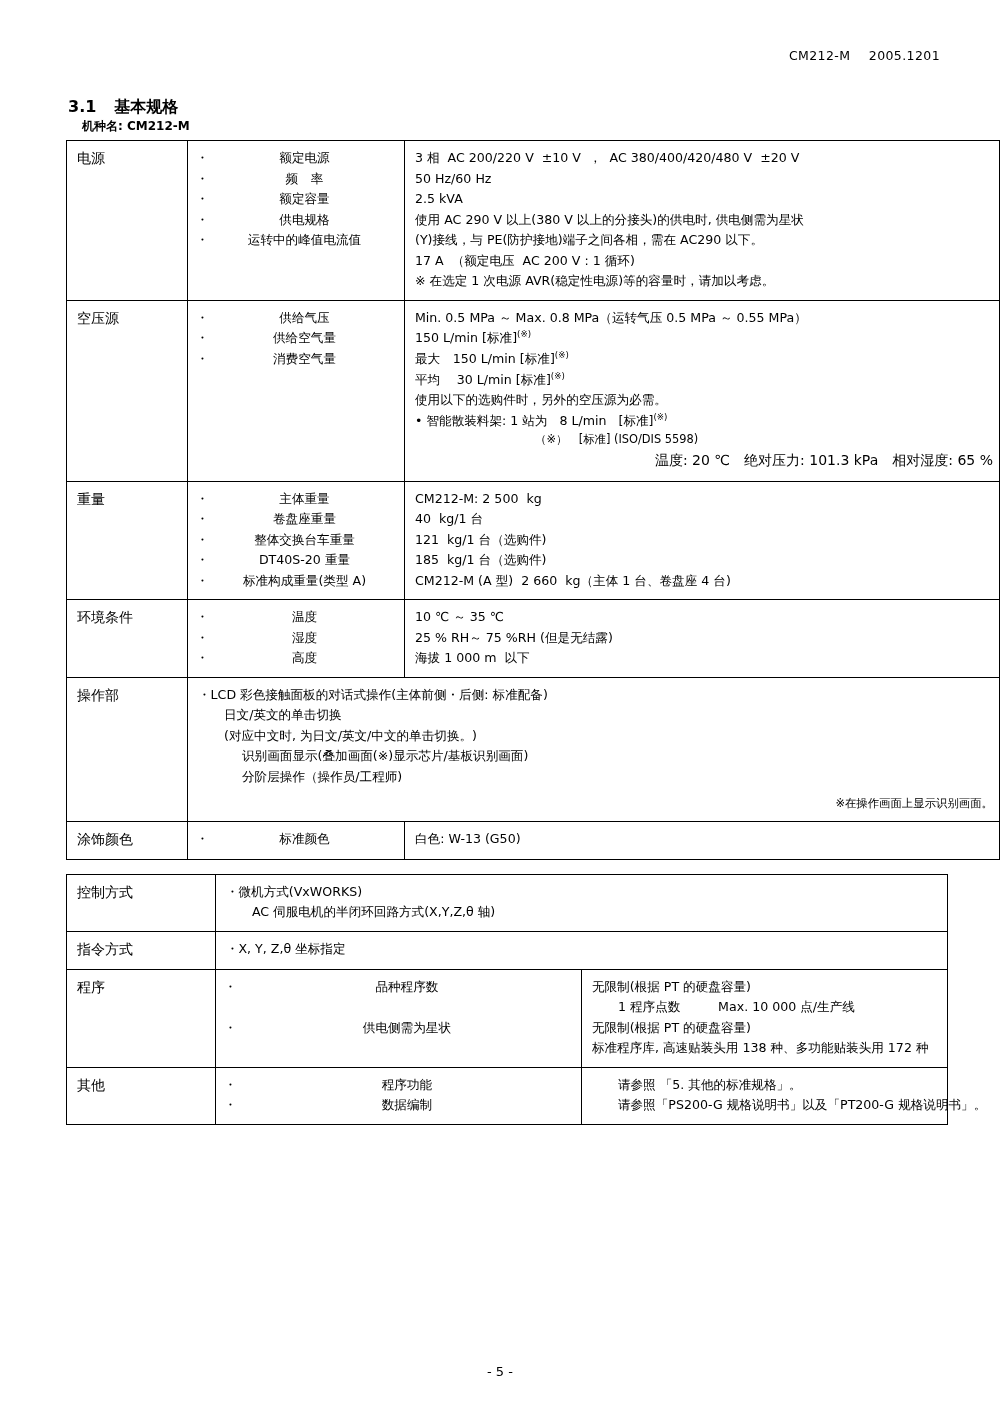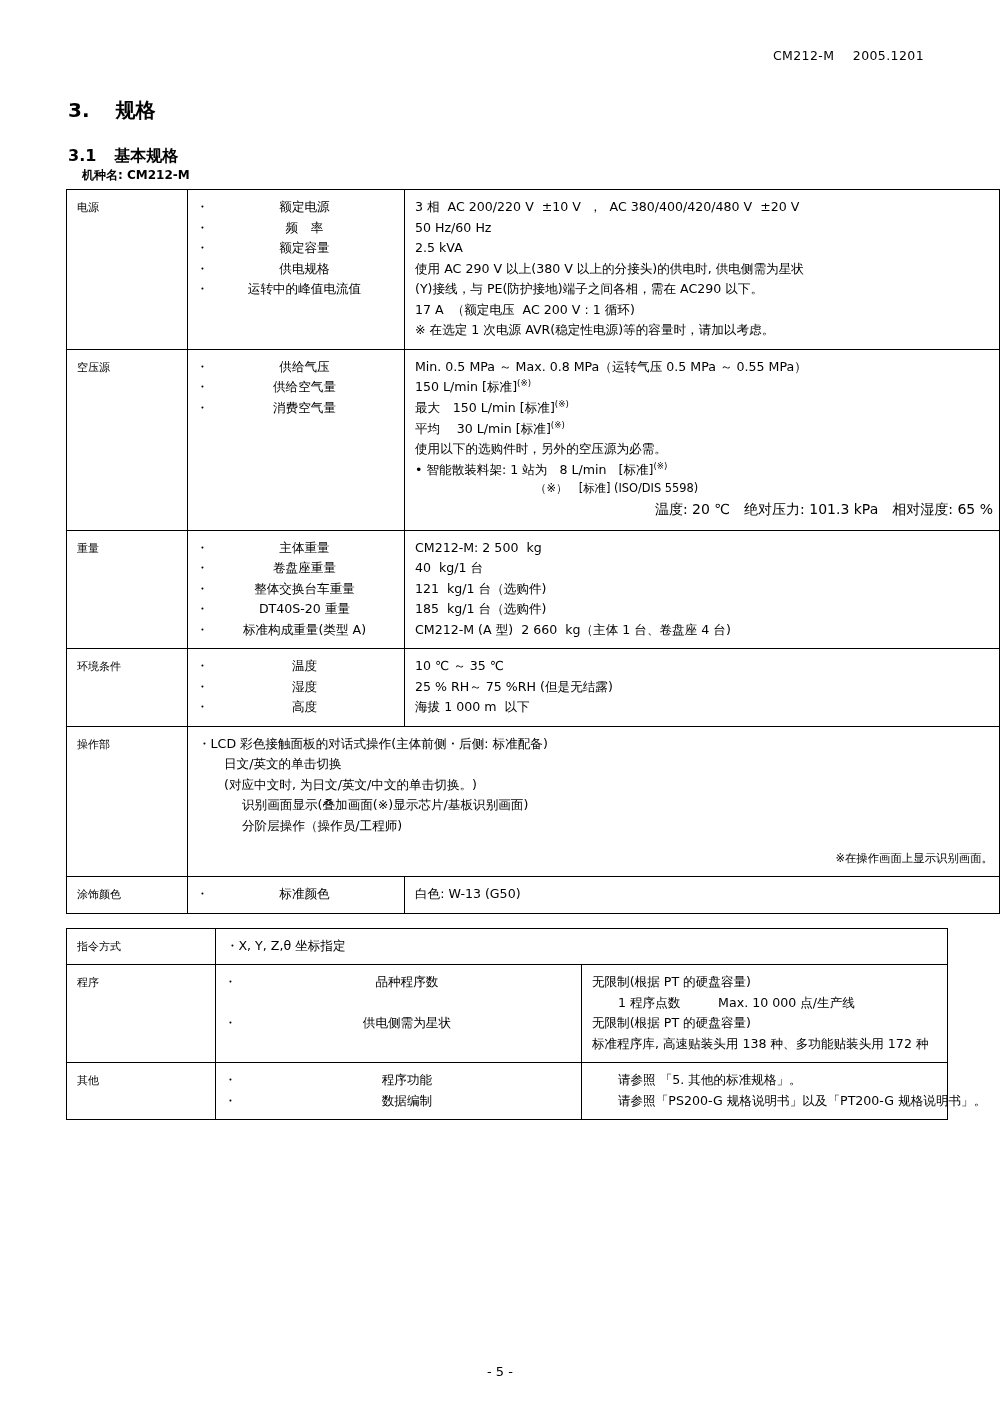--- a/index.html
+++ b/index.html
@@ -11,21 +11,21 @@
     width: 1000px;
     height: 1415px;
     font-family: "DejaVu Sans", "Liberation Sans", sans-serif;
     color: #000000;
     position: relative;
   }
   .page {
     width: 1000px;
     height: 1415px;
     box-sizing: border-box;
-    padding: 48px 76px 0 60px;
+    padding: 48px 60px 0 60px;
     position: relative;
   }
   .doc-header {
     text-align: right;
     font-size: 12.5px;
     letter-spacing: 0.4px;
     color: #000;
     margin-bottom: 34px;
   }
   .doc-header span { margin-left: 14px; }
@@ -59,21 +59,21 @@
   table.spec td {
     border: 1px solid #000;
     vertical-align: top;
     padding: 7px 6px 8px 10px;
     font-size: 12.6px;
     line-height: 1.55;
   }
   td.col-label { width: 104px; }
   td.col-item  { width: 200px; }
   td.col-value { width: 578px; }
-  .label-text { font-size: 11px; }
+  .label-text { font-size: 14px; }
   ul.items {
     list-style: none;
     margin: 0;
     padding: 0;
   }
   ul.items li {
     position: relative;
     padding-left: 13px;
     margin: 0 0 1px 0;
     white-space: pre;
@@ -110,23 +110,20 @@
 </head>
 <body>
 
 <div class="page">
 
   <div class="doc-header">
     <span>CM212-M</span>
     <span>2005.1201</span>
   </div>
 
-  <h1 class="section-title">
-    <span class="num">3.</span><span>规格</span>
-  </h1>
 
   <h2 class="subsection-title">
     <span class="num">3.1</span><span>基本规格</span>
   </h2>
 
   <div class="model-line">机种名: CM212-M</div>
 
   <table class="spec">
     <tbody>
 
@@ -223,21 +220,21 @@
       <tr>
         <td class="col-label">
           <span class="label-text">操作部</span>
         </td>
         <td class="col-value vals" colspan="2">
           <p>・<span>LCD 彩色接触面板的对话式操作(主体前侧・后侧: 标准配备)</span></p>
           <p class="indent1">日文/英文的单击切换</p>
           <p class="indent1">(对应中文时, 为日文/英文/中文的单击切换。)</p>
           <p class="indent2">识别画面显示(叠加画面(※)显示芯片/基板识别画面)</p>
           <p class="indent2">分阶层操作（操作员/工程师)</p>
-          <p class="small right" style="margin-top:14px">※在操作画面上显示识别画面。</p>
+          <p class="small right" style="margin-top:8px">※在操作画面上显示识别画面。</p>
         </td>
       </tr>
 
       <tr>
         <td class="col-label">
           <span class="label-text">涂饰颜色</span>
         </td>
         <td class="col-item">
           <ul class="items">
             <li class="dot">标准颜色</li>
@@ -248,20 +245,29 @@
         </td>
       </tr>
     </tbody>
   </table>
 
   <div class="gap"></div>
 
   <table class="spec">
     <tbody>
 
+      <tr>
+        <td class="col-label">
+          <span class="label-text">控制方式</span>
+        </td>
+        <td class="col-value vals" colspan="2">
+          <p>・<span>微机方式(VxWORKS)</span></p>
+          <p class="indent1">AC 伺服电机的半闭环回路方式(X,Y,Z,θ 轴)</p>
+        </td>
+      </tr>
 
       <tr>
         <td class="col-label">
           <span class="label-text">指令方式</span>
         </td>
         <td class="col-value vals" colspan="2">
           <p>・<span>X, Y, Z,θ 坐标指定</span></p>
         </td>
       </tr>
 

